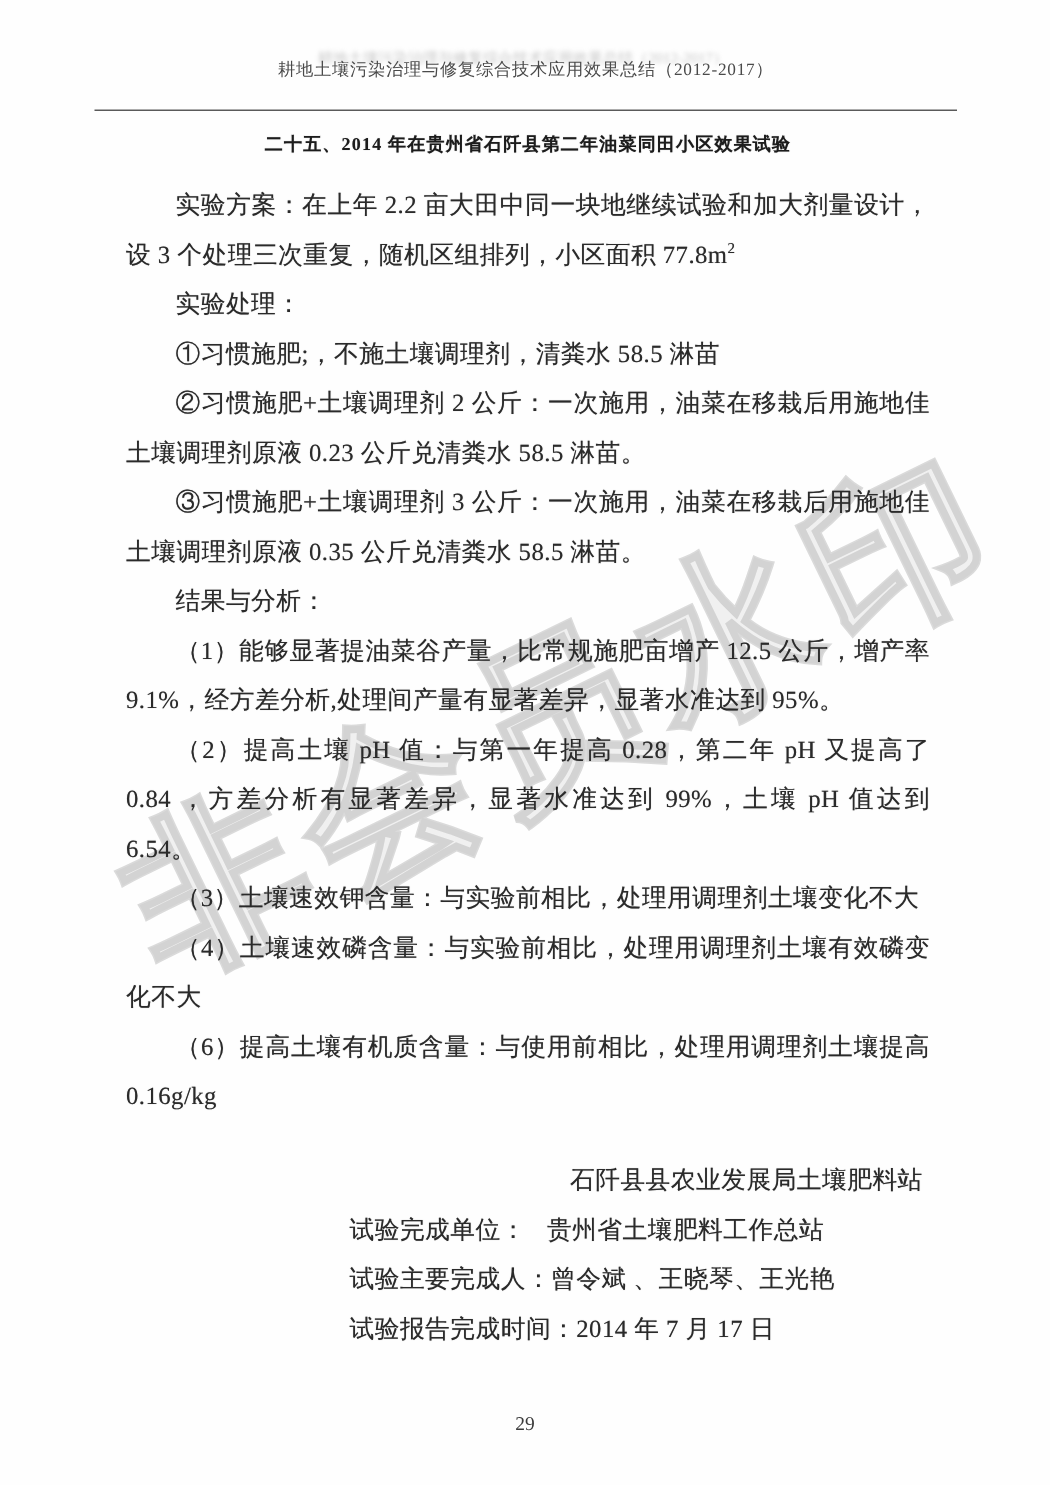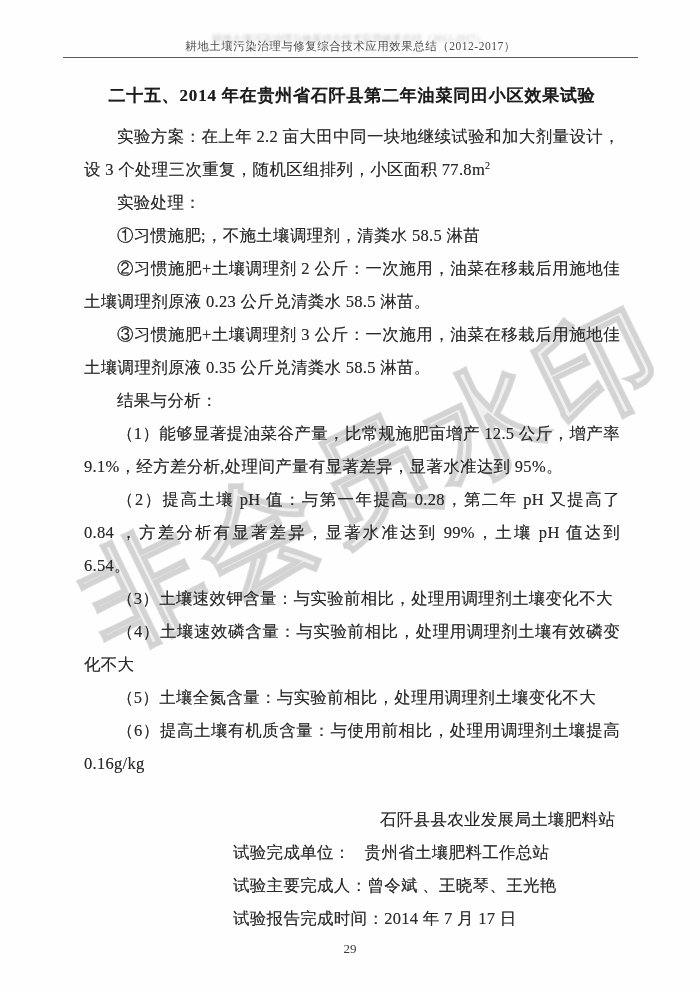--- a/index.html
+++ b/index.html
@@ -33,21 +33,21 @@
   }
   .running-header {
     position: absolute;
     top: 39px;
     left: 63px;
     right: 62px;
     text-align: center;
     font-size: 11.5px;
     letter-spacing: 0.5px;
     color: #4a4a4a;
-    padding-bottom: 3px;
+    padding-bottom: 19px;
     border-bottom: 1.4px solid #5a5a5a;
   }
   
   .watermark {
     position: absolute;
     top: 398px;
     left: 55px;
     width: 640px;
     text-align: center;
     font-family: "Liberation Sans", "DejaVu Sans", sans-serif;
@@ -63,21 +63,21 @@
   }
   .content {
     position: absolute;
     top: 82px;
     left: 84px;
     width: 536px;
     text-shadow: 0 0 0.5px rgba(45, 45, 45, 0.55);
   }
   .doc-title {
     margin: 0 0 10px 0;
-    font-size: 17px;
+    font-size: 12px;
     line-height: 28px;
     font-weight: bold;
     text-align: center;
     letter-spacing: 0.8px;
     color: #1c1c1c;
     white-space: nowrap;
   }
   .para {
     margin: 0;
     font-size: 16.5px;
@@ -136,21 +136,20 @@
     <p class="para">①习惯施肥;，不施土壤调理剂，清粪水 58.5 淋苗</p>
     <p class="para">②习惯施肥+土壤调理剂 2 公斤：一次施用，油菜在移栽后用施地佳土壤调理剂原液 0.23 公斤兑清粪水 58.5 淋苗。</p>
     <p class="para">③习惯施肥+土壤调理剂 3 公斤：一次施用，油菜在移栽后用施地佳土壤调理剂原液 0.35 公斤兑清粪水 58.5 淋苗。</p>
 
     <p class="para">结果与分析：</p>
 
     <p class="para">（1）能够显著提油菜谷产量，比常规施肥亩增产 12.5 公斤，增产率 9.1%，经方差分析,处理间产量有显著差异，显著水准达到 95%。</p>
     <p class="para">（2）提高土壤 pH 值：与第一年提高 0.28，第二年 pH 又提高了 0.84 ，方差分析有显著差异，显著水准达到 99%，土壤 pH 值达到 6.54。</p>
     <p class="para">（3）土壤速效钾含量：与实验前相比，处理用调理剂土壤变化不大</p>
     <p class="para">（4）土壤速效磷含量：与实验前相比，处理用调理剂土壤有效磷变化不大</p>
-    <p class="para">（5）土壤全氮含量：与实验前相比，处理用调理剂土壤变化不大</p>
     <p class="para">（6）提高土壤有机质含量：与使用前相比，处理用调理剂土壤提高 0.16g/kg</p>
 
     <div class="signature">
       <p class="sig-line sig-indent">石阡县县农业发展局土壤肥料站</p>
       <p class="sig-line"><span>试验完成单位：</span><span class="sig-unit-value">贵州省土壤肥料工作总站</span></p>
       <p class="sig-line">试验主要完成人：曾令斌 、王晓琴、王光艳</p>
       <p class="sig-line">试验报告完成时间：2014 年 7 月 17 日</p>
     </div>
 
   </div>

